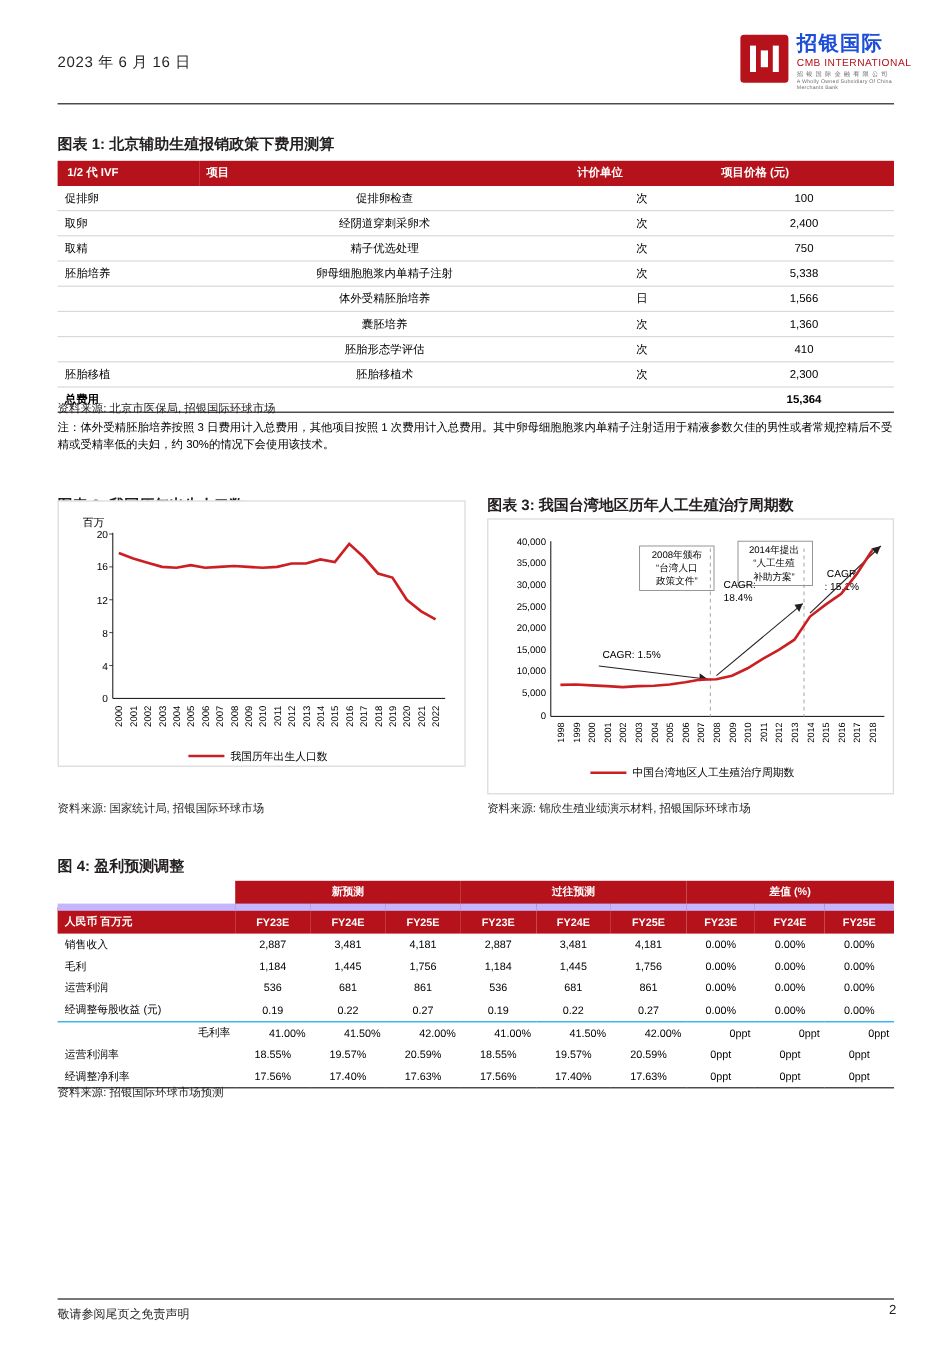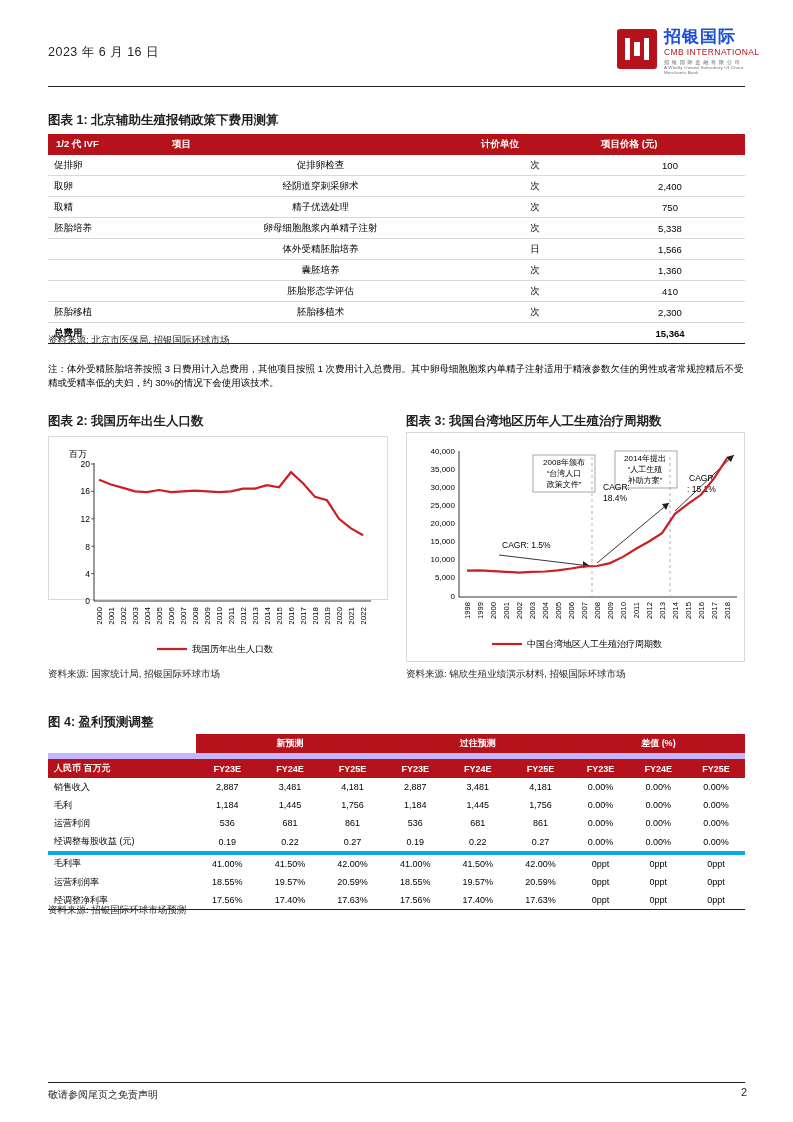--- a/index.html
+++ b/index.html
@@ -68,47 +68,47 @@
     padding:3.5px 6px; border-bottom:1px solid #d9d9d9; font-size:9.5px;
   }
   table.t1 td.c1 { width:118px; text-align:left; }
   table.t1 td.c2 { text-align:center; }
   table.t1 td.c3 { width:120px; text-align:center; }
   table.t1 td.c4 { width:150px; text-align:center; }
   table.t1 tr.total td { font-weight:bold; border-top:1px solid #231f20; border-bottom:1px solid #231f20;}
   table.t1 tr:first-child td { border-top:none; }
 
   .fig1-src { position:absolute; left:48px; top:334px; }
-  .fig1-note { position:absolute; left:48px; top:362px; width:697px; font-size:9.5px; line-height:1.5; }
+  .fig1-note { position:absolute; left:48px; top:350px; width:697px; font-size:9.5px; line-height:1.5; }
 
   
   .fig2-cap { position:absolute; left:48px; top:413px; }
   .fig3-cap { position:absolute; left:406px; top:413px; }
-  .box2 { position:absolute; left:48px; top:436px; width:340px; height:164px; border:1px solid #d9d9d9; background:#fff; }
+  .box2 { position:absolute; left:48px; top:417px; width:340px; height:222px; border:1px solid #d9d9d9; background:#fff; }
   .box3 { position:absolute; left:406px; top:432px; width:339px; height:230px; border:1px solid #d9d9d9; background:#fff; }
   .fig2-src { position:absolute; left:48px; top:668px; }
   .fig3-src { position:absolute; left:406px; top:668px; }
 
   .chart-svg { display:block; }
 
   
   .fig4-cap { position:absolute; left:48px; top:714px; }
   table.t4 {
     position:absolute; left:48px; top:734px; width:697px;
     border-collapse:collapse; font-size:9px;
   }
   table.t4 th {
     background:#b5121b; color:#fff; font-weight:bold; padding:3px 4px; text-align:center;
     font-size:9px;
   }
   table.t4 th.grp { border-bottom:6px solid #c4b5fd; }
   table.t4 th.lbl { text-align:left; }
   table.t4 td { padding:2.6px 4px; text-align:center; font-size:9px; }
   table.t4 td.lbl { text-align:left; padding-left:6px; }
-  table.t4 tr.sep td { border-top:4px solid #0ea5e9; }
+  table.t4 tr.sep td { border-top:1px solid #0ea5e9;text-align:right; }
   table.t4 tr.last td { border-bottom:1px solid #231f20; }
   .fig4-src { position:absolute; left:48px; top:904px; }
 
   
   .hr-bot { position:absolute; left:48px; top:1082px; width:697px; height:1px; background:#231f20; }
   .footer-left { position:absolute; left:48px; top:1088px; font-size:10px; color:#231f20; }
   .footer-right { position:absolute; right:46px; top:1086px; font-size:11px; color:#231f20; }
 
   .vline { stroke:#b3b3b3; stroke-width:1; stroke-dasharray:3 3; }
 </style>

